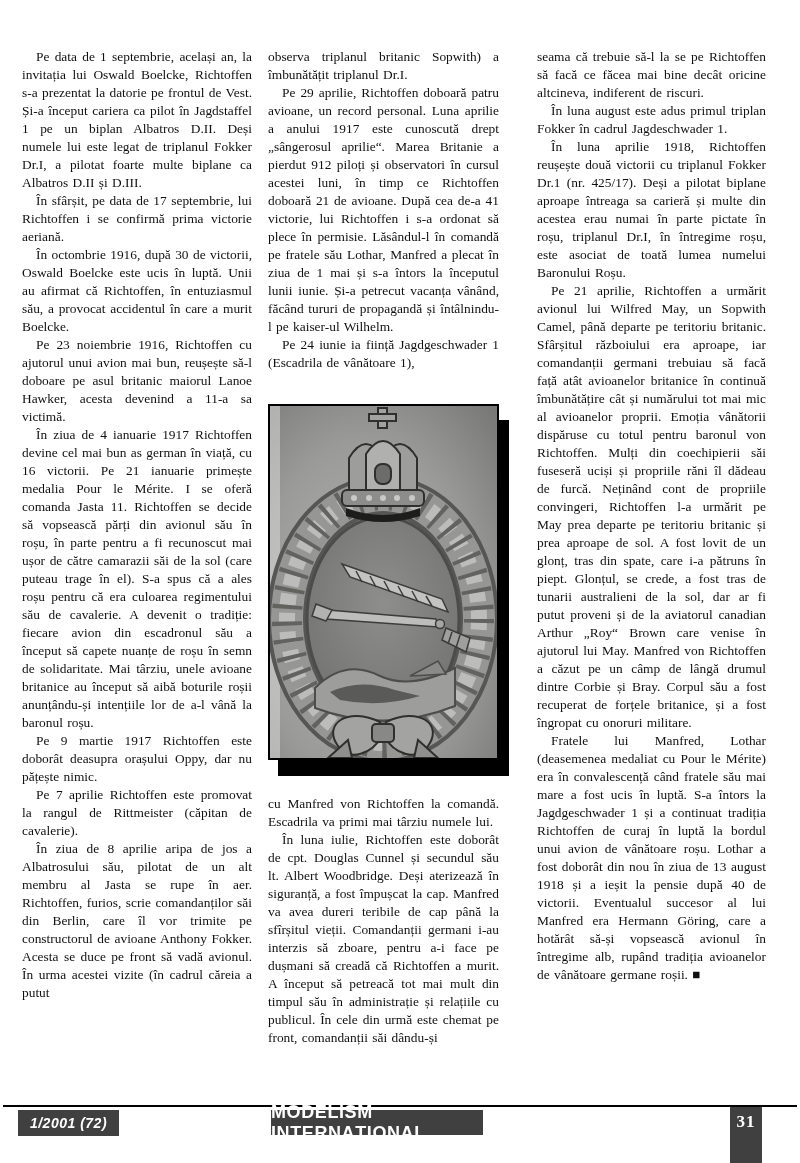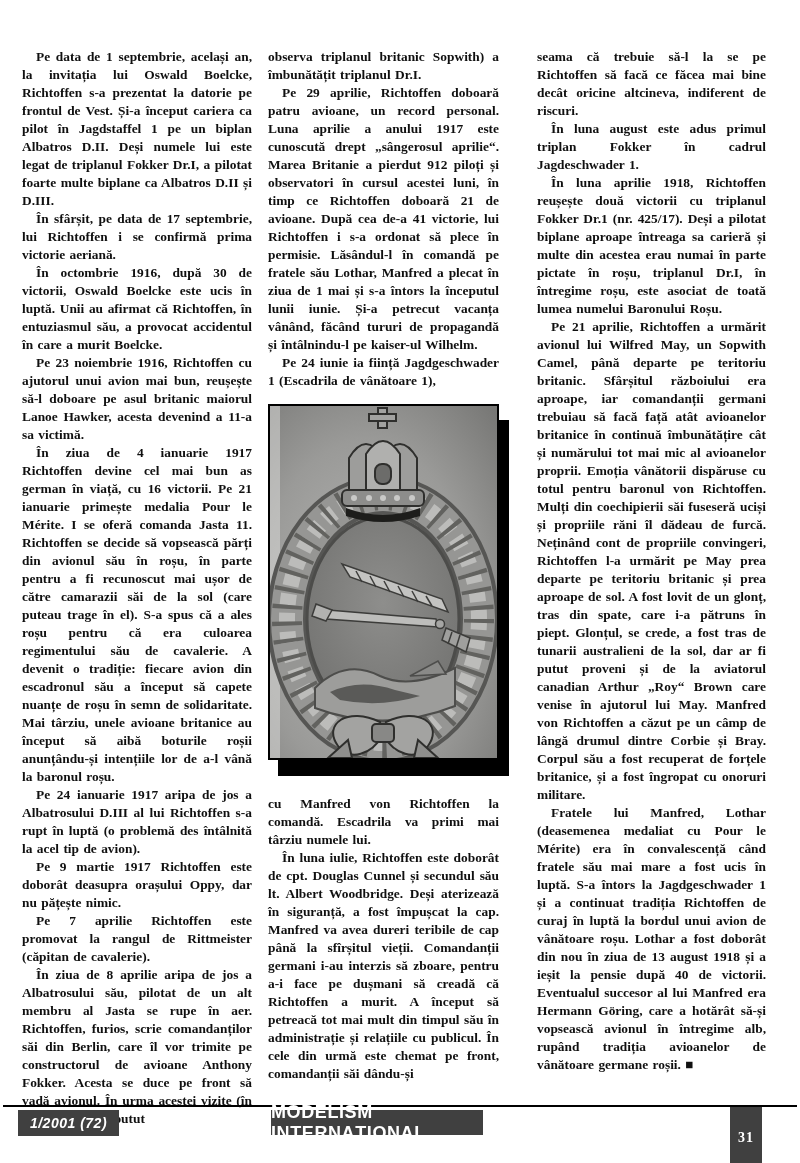--- a/index.html
+++ b/index.html
@@ -9,21 +9,21 @@
     margin:0 auto;
     background:#ffffff;
     overflow:hidden;
     font-family:"Liberation Serif", serif;
     color:#101010;
   }
   .col{
     position:absolute;
     font-size:13.4px;
     line-height:18px;
-    font-weight:bold;
+    font-weight:normal;
     letter-spacing:0;
   }
   .para{
     margin:0;
     text-align:justify;
     text-indent:14px;
     word-spacing:1px;
   }
   .para.noindent{text-indent:0;}
   .col-left{left:22px;top:48px;width:230px;}
@@ -54,38 +54,37 @@
   .footer-issue{
     left:18px;top:1110px;width:101px;height:26px;
     font-style:italic;font-size:14px;letter-spacing:.5px;
   }
   .footer-magazine{
     left:271px;top:1110px;width:212px;height:25px;
     font-size:18px;letter-spacing:.6px;
   }
   .footer-pagenum{
     left:730px;top:1107px;width:32px;height:56px;
-    align-items:center;justify-content:center;
+    align-items:flex-start;justify-content:center;
     font-family:"Liberation Serif", serif;
-    font-size:14px;padding-top:5px;box-sizing:border-box;
+    font-size:17px;padding-top:5px;box-sizing:border-box;
     letter-spacing:1px;
   }
 </style>
 </head>
 <body>
 
 <div class="page">
 
   <div class="col col-left">
       <p class="para">Pe data de 1 septembrie, același an, la invitația lui Oswald Boelcke, Richtoffen s-a prezentat la datorie pe frontul de Vest. Și-a început cariera ca pilot în Jagdstaffel 1 pe un biplan Albatros D.II. Deși numele lui este legat de triplanul Fokker Dr.I, a pilotat foarte multe biplane ca Albatros D.II și D.III.</p>
       <p class="para">În sfârșit, pe data de 17 septembrie, lui Richtoffen i se confirmă prima victorie aeriană.</p>
       <p class="para">În octombrie 1916, după 30 de victorii, Oswald Boelcke este ucis în luptă. Unii au afirmat că Richtoffen, în entuziasmul său, a provocat accidentul în care a murit Boelcke.</p>
       <p class="para">Pe 23 noiembrie 1916, Richtoffen cu ajutorul unui avion mai bun, reușește să-l doboare pe asul britanic maiorul Lanoe Hawker, acesta devenind a 11-a sa victimă.</p>
       <p class="para">În ziua de 4 ianuarie 1917 Richtoffen devine cel mai bun as german în viață, cu 16 victorii. Pe 21 ianuarie primește medalia Pour le Mérite. I se oferă comanda Jasta 11. Richtoffen se decide să vopsească părți din avionul său în roșu, în parte pentru a fi recunoscut mai ușor de către camarazii săi de la sol (care puteau trage în el). S-a spus că a ales roșu pentru că era culoarea regimentului său de cavalerie. A devenit o tradiție: fiecare avion din escadronul său a început să capete nuanțe de roșu în semn de solidaritate. Mai târziu, unele avioane britanice au început să aibă boturile roșii anunțându-și intențiile lor de a-l vână la baronul roșu.</p>
-      <p class="para">Pe 24 ianuarie 1917 aripa de jos a Albatrosului D.III al lui Richtoffen s-a rupt în luptă (o problemă des întâlnită la acel tip de avion).</p>
       <p class="para">Pe 9 martie 1917 Richtoffen este doborât deasupra orașului Oppy, dar nu pățește nimic.</p>
       <p class="para">Pe 7 aprilie Richtoffen este promovat la rangul de Rittmeister (căpitan de cavalerie).</p>
       <p class="para">În ziua de 8 aprilie aripa de jos a Albatrosului său, pilotat de un alt membru al Jasta se rupe în aer. Richtoffen, furios, scrie comandanților săi din Berlin, care îl vor trimite pe constructorul de avioane Anthony Fokker. Acesta se duce pe front să vadă avionul. În urma acestei vizite (în cadrul căreia a putut</p>
     </div>
 
   <div class="col col-mid-top">
       <p class="para noindent">observa triplanul britanic Sopwith) a îmbunătățit triplanul Dr.I.</p>
       <p class="para">Pe 29 aprilie, Richtoffen doboară patru avioane, un record personal. Luna aprilie a anului 1917 este cunoscută drept „sângerosul aprilie“. Marea Britanie a pierdut 912 piloți și observatori în cursul acestei luni, în timp ce Richtoffen doboară 21 de avioane. După cea de-a 41 victorie, lui Richtoffen i s-a ordonat să plece în permisie. Lăsândul-l în comandă pe fratele său Lothar, Manfred a plecat în ziua de 1 mai și s-a întors la începutul lunii iunie. Și-a petrecut vacanța vânând, făcând tururi de propagandă și întâlnindu-l pe kaiser-ul Wilhelm.</p>
       <p class="para">Pe 24 iunie ia ființă Jagdgeschwader 1 (Escadrila de vânătoare 1),</p>
     </div>

